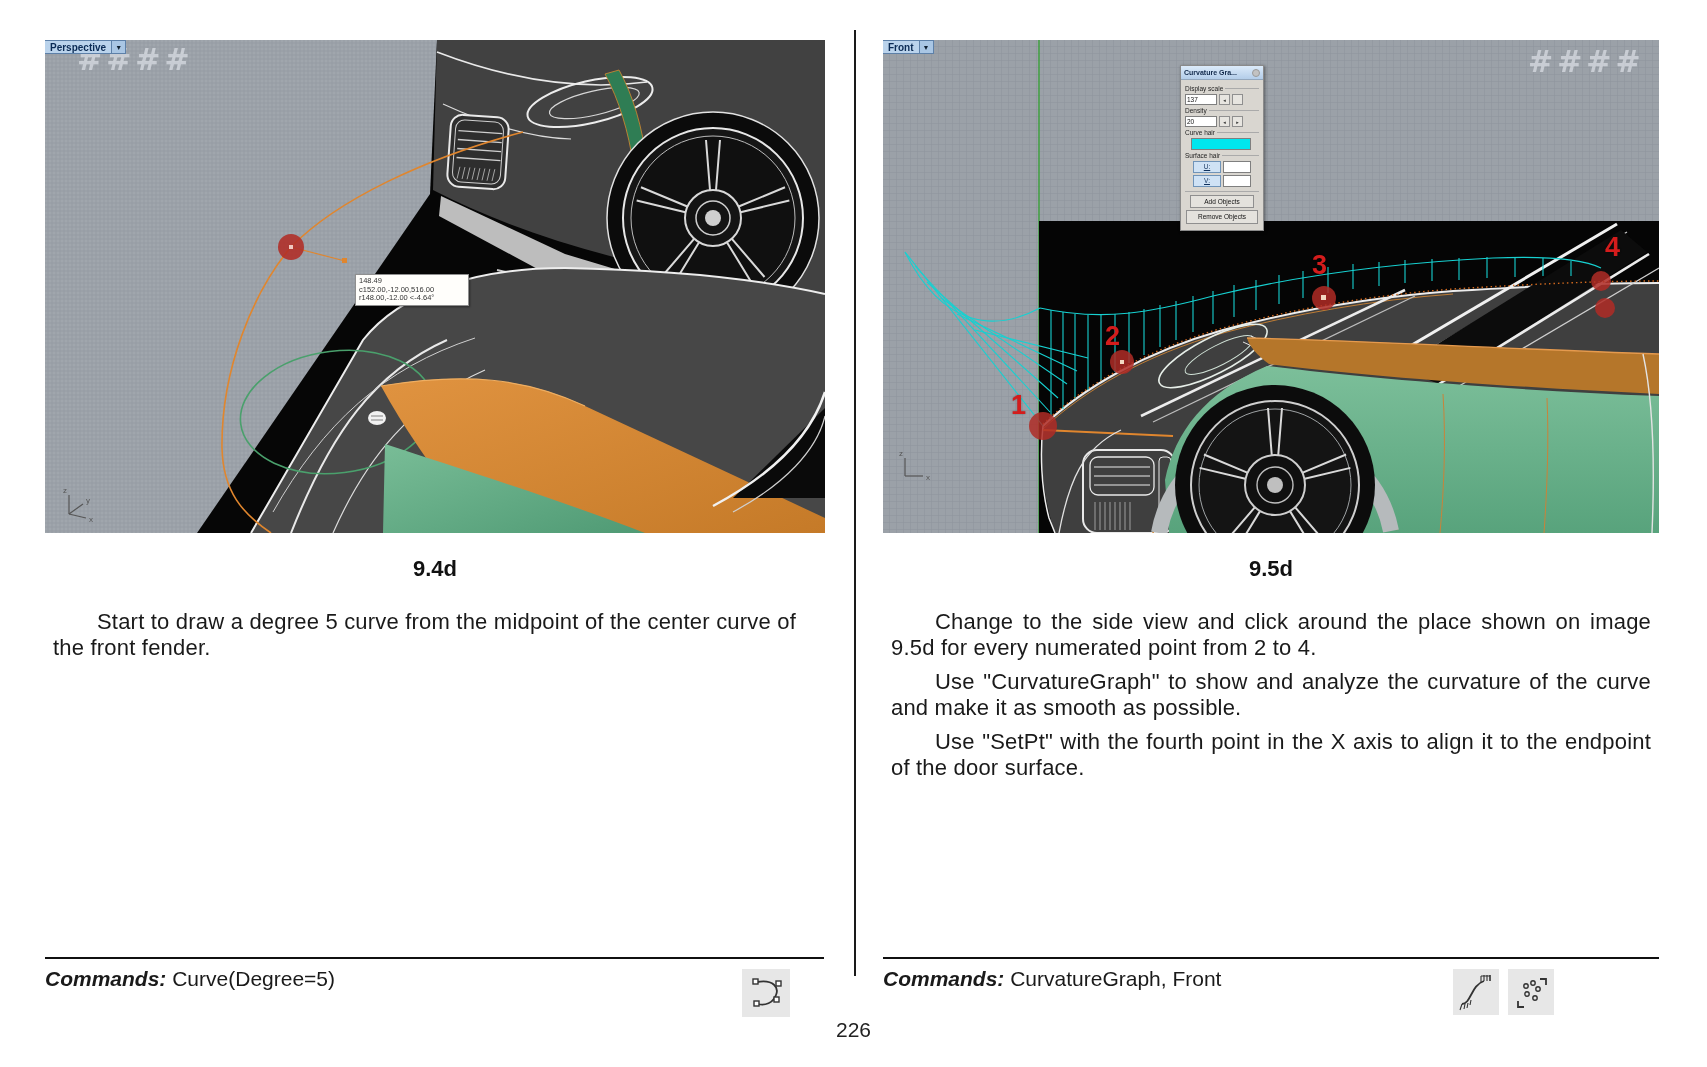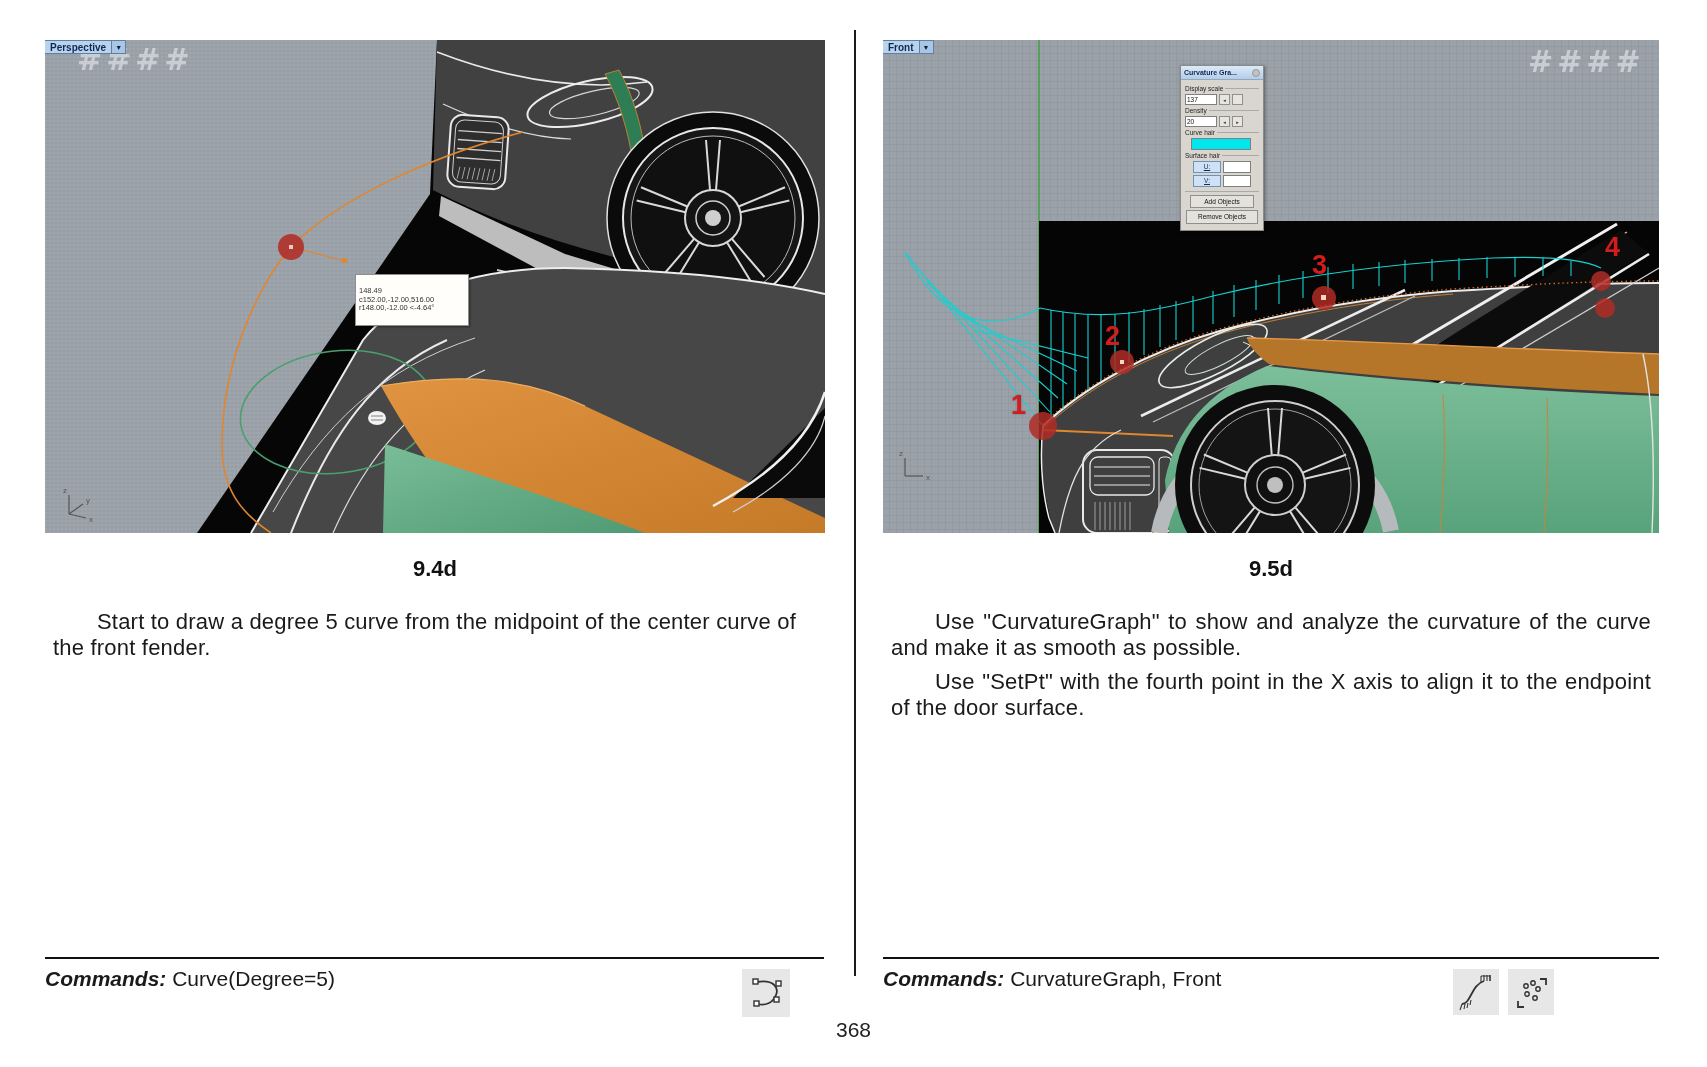--- a/index.html
+++ b/index.html
@@ -10,21 +10,21 @@
   #fig-left{left:45px;width:780px;}
   #fig-right{left:883px;width:776px;}
   .vp-tab{position:absolute;top:0;left:0;display:flex;align-items:stretch;z-index:30;}
   .vp-tab .lbl{background:#bad3ec;border:1px solid #5d80a8;border-left:none;color:#0b2b55;
       font-size:10px;font-weight:bold;padding:1px 5px 0 5px;}
   .vp-tab .dd{background:#a9c6e4;border:1px solid #5d80a8;border-left:none;width:13px;
       display:flex;align-items:center;justify-content:center;font-size:7px;color:#123;}
   .watermark{position:absolute;font-size:30px;font-weight:bold;letter-spacing:4px;
       color:rgba(238,243,248,0.55);z-index:25;font-family:"DejaVu Sans",sans-serif;}
   .tooltip{position:absolute;left:310px;top:234px;width:106px;background:#fffefb;
-      border:1px solid #8f8f8f;box-shadow:1px 1px 2px rgba(0,0,0,.4);padding:12px 3px;
+      border:1px solid #8f8f8f;box-shadow:1px 1px 2px rgba(0,0,0,.4);padding:2px 3px;
       font-size:7.5px;line-height:8.5px;color:#333;z-index:28;white-space:nowrap;}
   .ptlabel{position:absolute;color:#d41c1c;font-weight:bold;font-size:27px;z-index:26;
       text-shadow:0 0 2px rgba(0,0,0,.35);}
   
   .cg-dialog{position:absolute;left:297px;top:25px;width:82px;background:#d9d6d0;
       border:1px solid #8a8a8a;box-shadow:1px 1px 3px rgba(0,0,0,.45);z-index:40;font-size:6.5px;}
   .cg-title{height:13px;background:linear-gradient(#dcebfa,#b3cde9);display:flex;align-items:center;
       justify-content:space-between;padding:0 3px;font-weight:bold;font-size:7px;color:#10284a;
       border-bottom:1px solid #93a7bd;}
   .cg-close{width:6px;height:6px;border-radius:50%;background:#c2c2c2;border:1px solid #9a9a9a;}
@@ -398,20 +398,21 @@
   </div>
 </div>
 
 <div class="caption" style="left:45px;width:780px;">9.4d</div>
 <div class="caption" style="left:883px;width:776px;">9.5d</div>
 
 <div class="para-block" style="left:45px;width:779px;" id="para-left">
   <p>Start to draw a degree 5 curve from the midpoint of the center curve of the front fender.</p>
 </div>
 <div class="para-block" style="left:883px;width:776px;" id="para-right">
+  <p>Change to the side view and click around the place shown on image 9.5d for every numerated point from 2 to 4.</p>
   <p>Use "CurvatureGraph" to show and analyze the curvature of the curve and make it as smooth as possible.</p>
   <p>Use "SetPt" with the fourth point in the X axis to align it to the endpoint of the door surface.</p>
 </div>
 
 <div class="rule" style="left:45px;width:779px;"></div>
 <div class="rule" style="left:883px;width:776px;"></div>
 <div class="divider"></div>
 
 <div class="commands" style="left:45px;width:779px;">
   <span class="cmd-label">Commands:</span>
@@ -451,13 +452,13 @@
       <path d="M6 28 V34 H12" stroke-width="1.8"></path>
       <circle cx="14" cy="13" r="2.2" stroke-width="1.4"></circle>
       <circle cx="21" cy="10" r="2.2" stroke-width="1.4"></circle>
       <circle cx="26" cy="16" r="2.2" stroke-width="1.4"></circle>
       <circle cx="15" cy="21" r="2.2" stroke-width="1.4"></circle>
       <circle cx="23" cy="25" r="2.2" stroke-width="1.4"></circle>
     </svg>
   </div>
 </div>
 
-<div class="pagenum">368</div>
+<div class="pagenum">226</div>
 
 </body></html>

